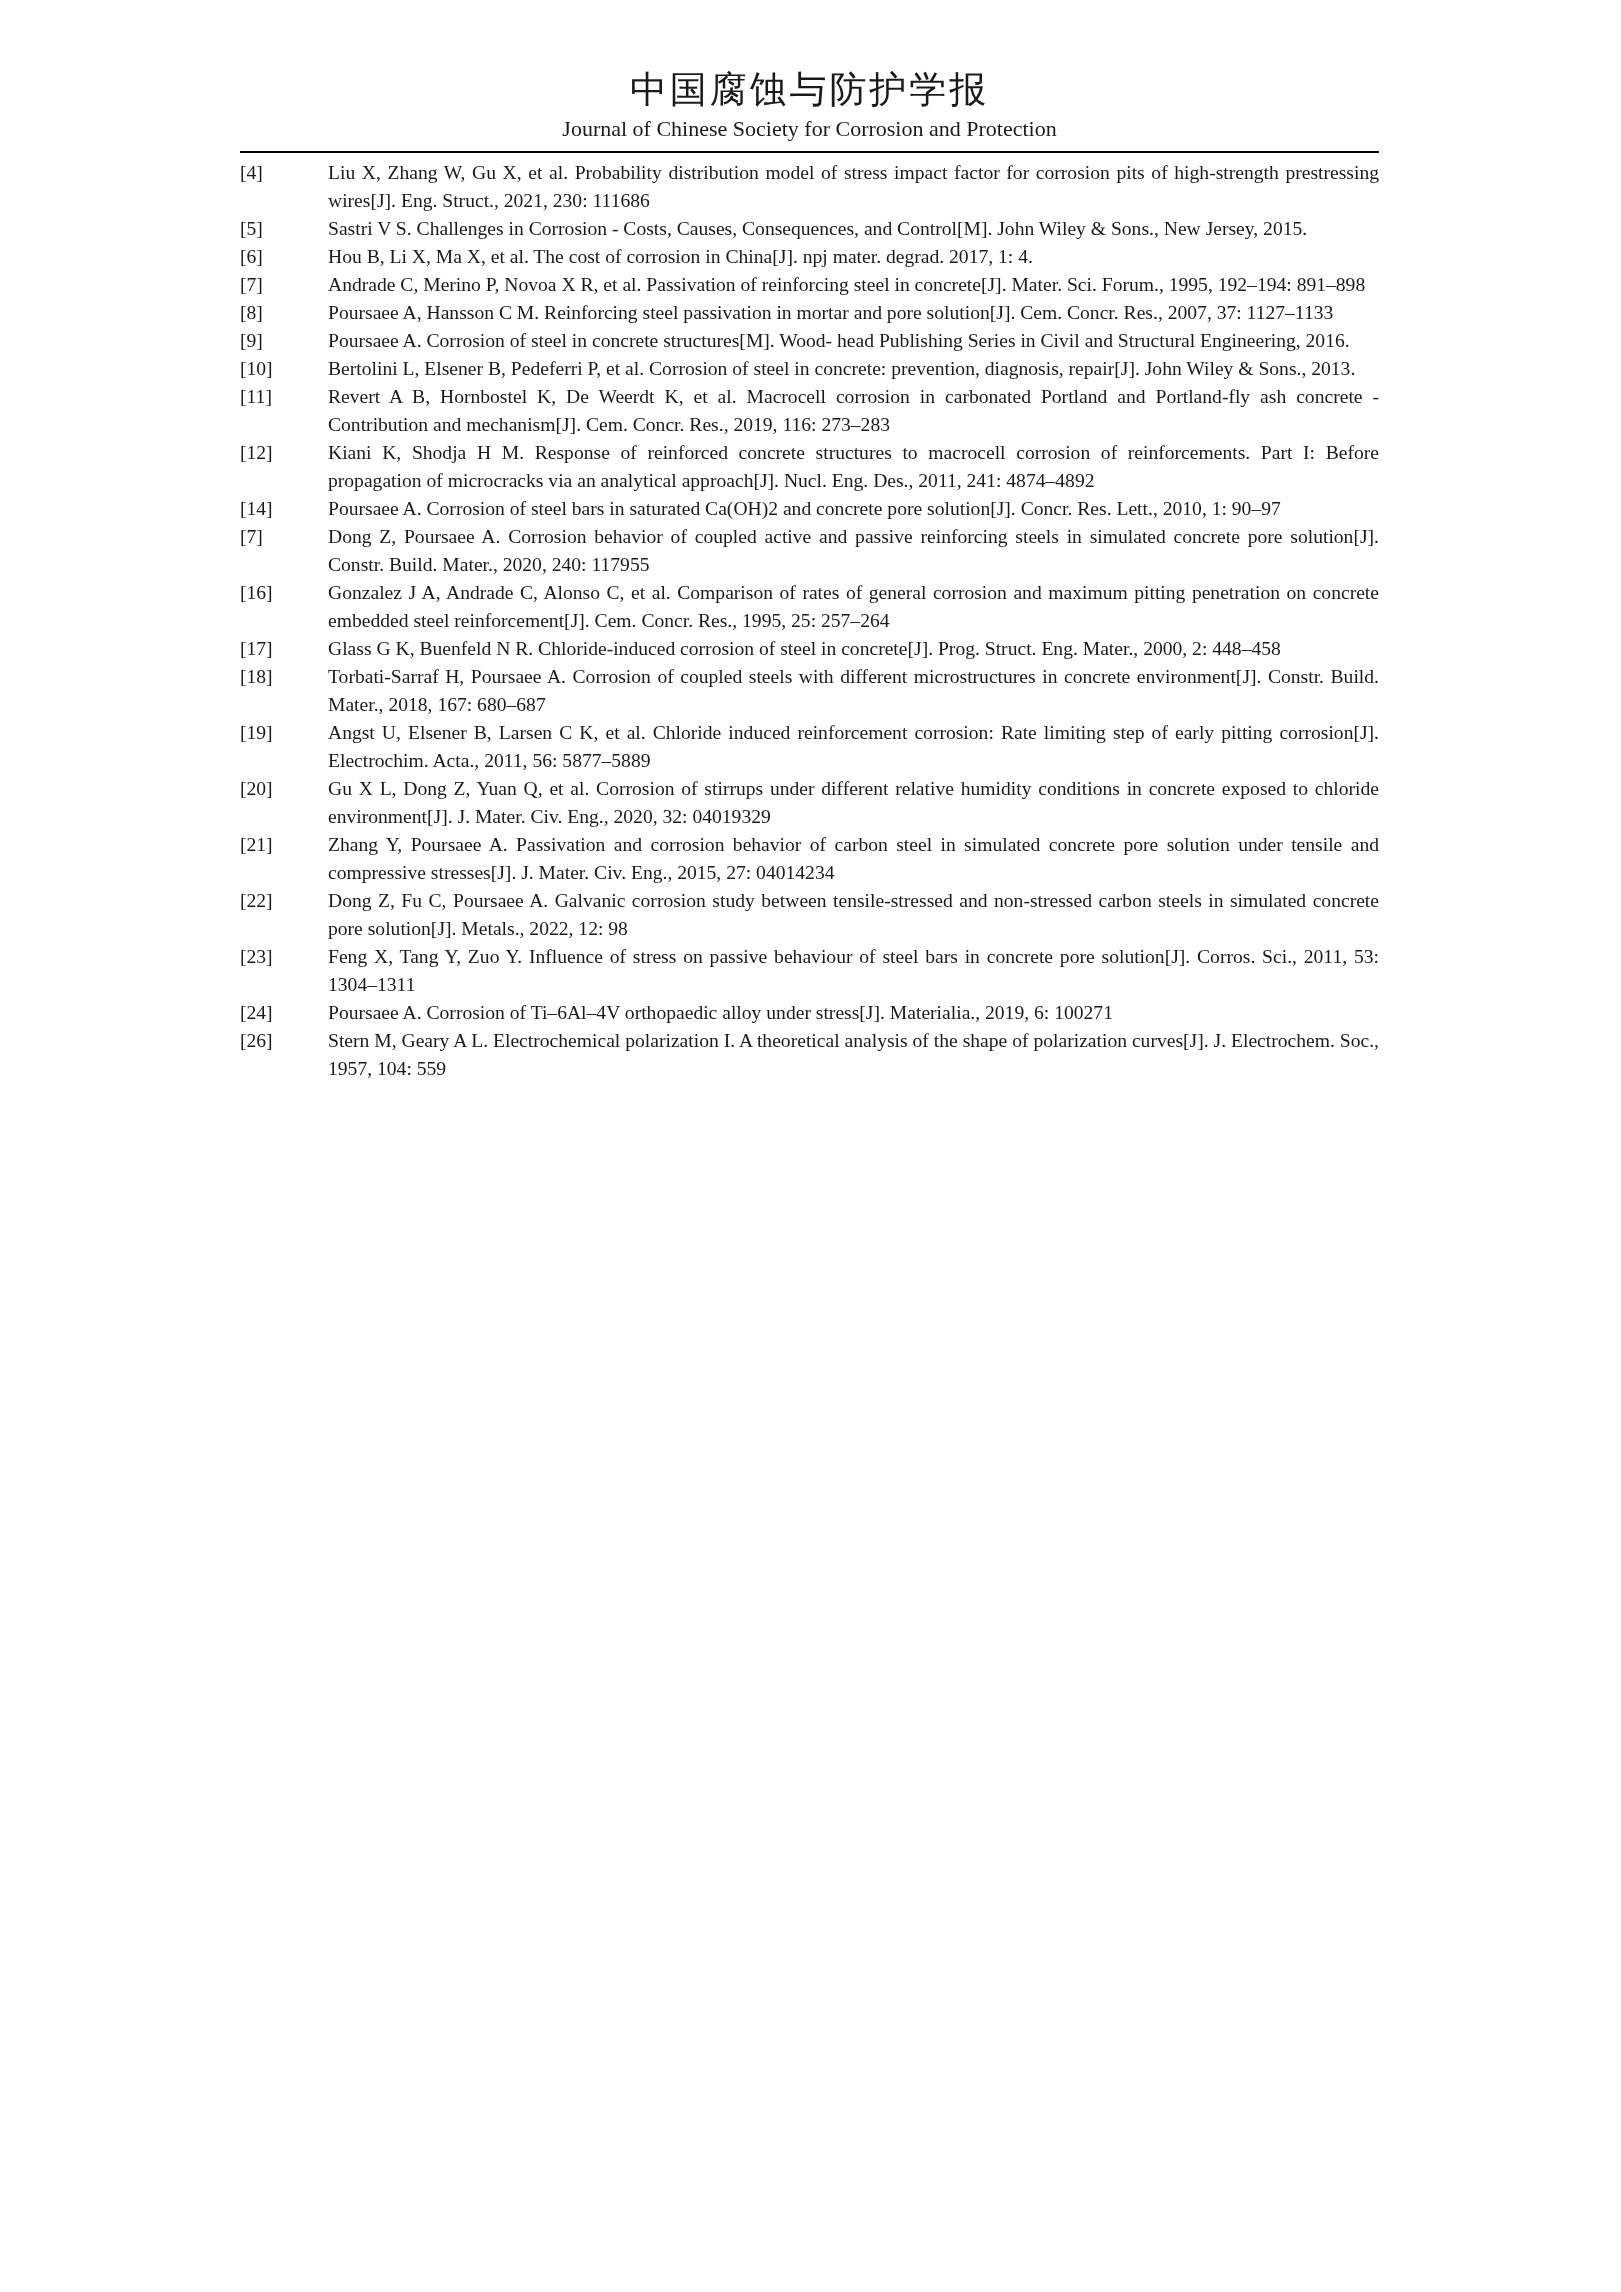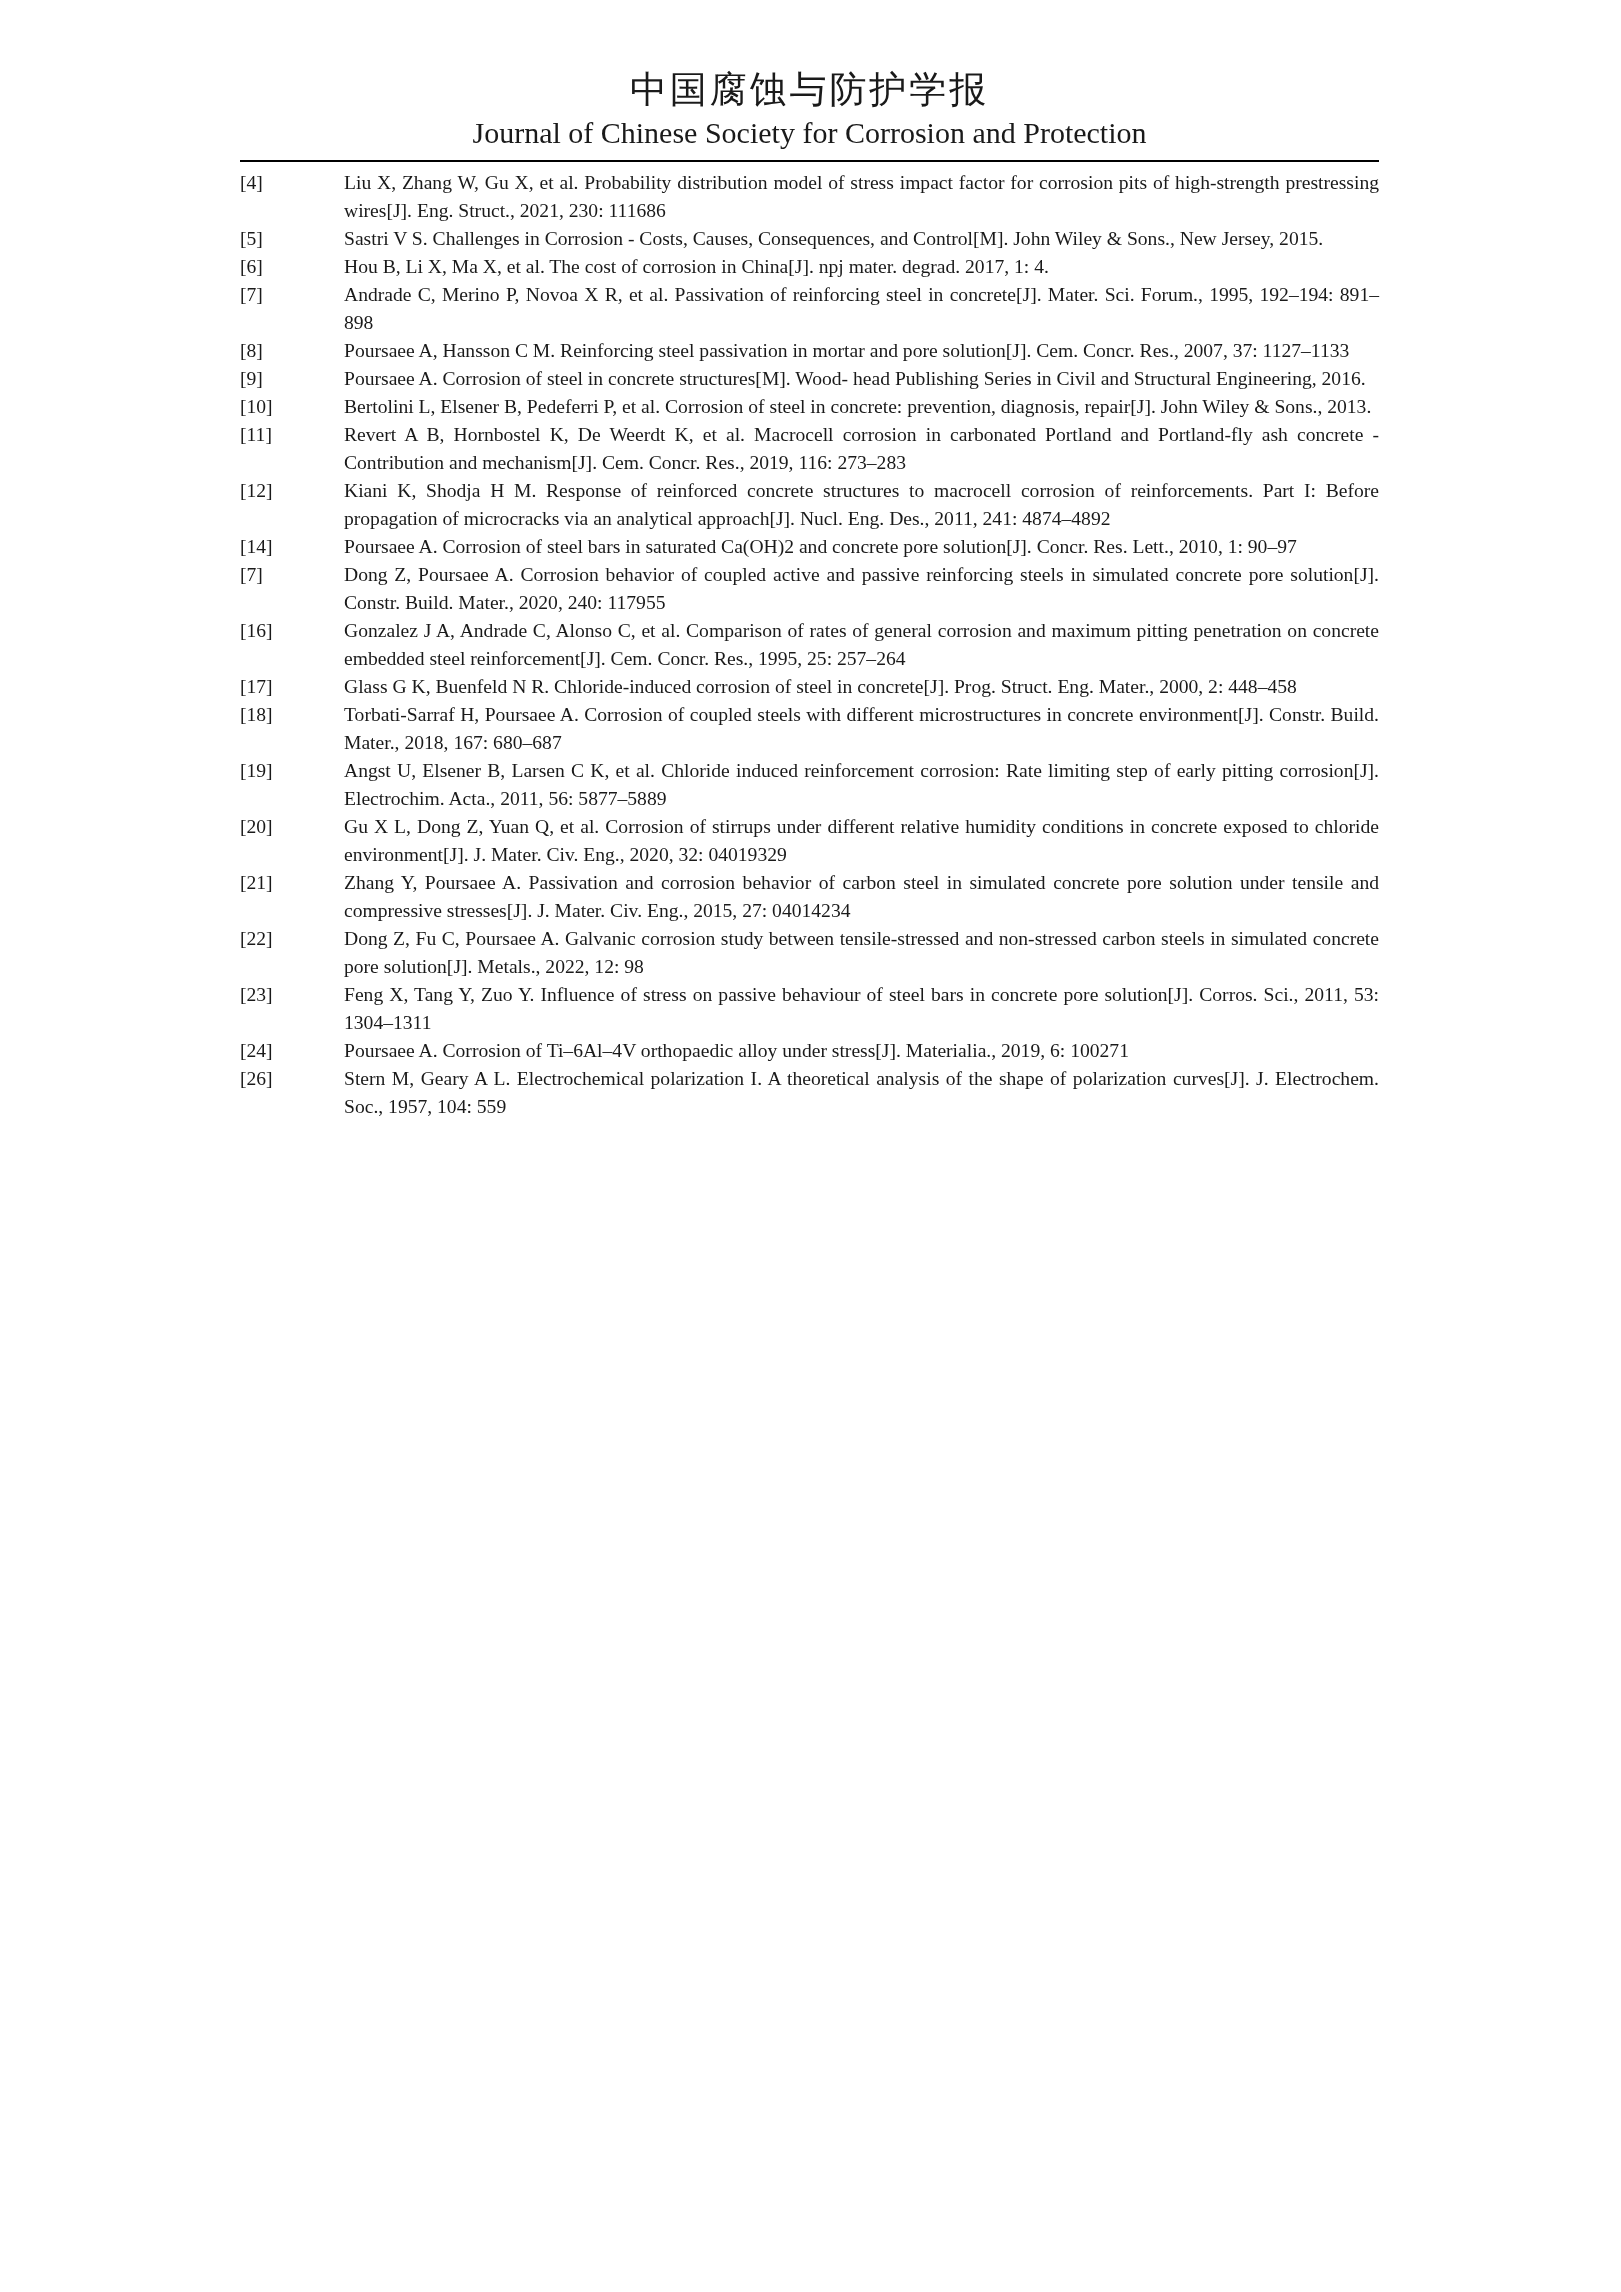--- a/index.html
+++ b/index.html
@@ -31,21 +31,21 @@
     text-align: center;
     font-size: 37px;
     font-weight: normal;
     letter-spacing: 2.9px;
     line-height: 1.15;
     font-family: "DejaVu Serif", "Liberation Serif", serif;
   }
   .title-en {
     margin-top: 4.9px;
     text-align: center;
-    font-size: 30px;
+    font-size: 22px;
     line-height: 1.15;
   }
   .header-rule {
     margin-top: 8.8px;
     height: 0;
     border-bottom: 2.9px solid #000;
   }
   ol.references {
     list-style: none;
     margin: 6.9px 0 0 0;
@@ -58,21 +58,20 @@
     line-height: 28px;
   }
   .ref-num {
     flex: 0 0 88px;
     width: 88px;
   }
   .ref-text {
     flex: 1;
     text-align: justify;
     text-justify: inter-word;
-    margin-left: 16px;
   }
 </style>
 </head>
 <body>
 
 <div class="page">
   <div class="content">
 
     <header class="page-header">
       <h1 class="title-zh">中国腐蚀与防护学报</h1>

